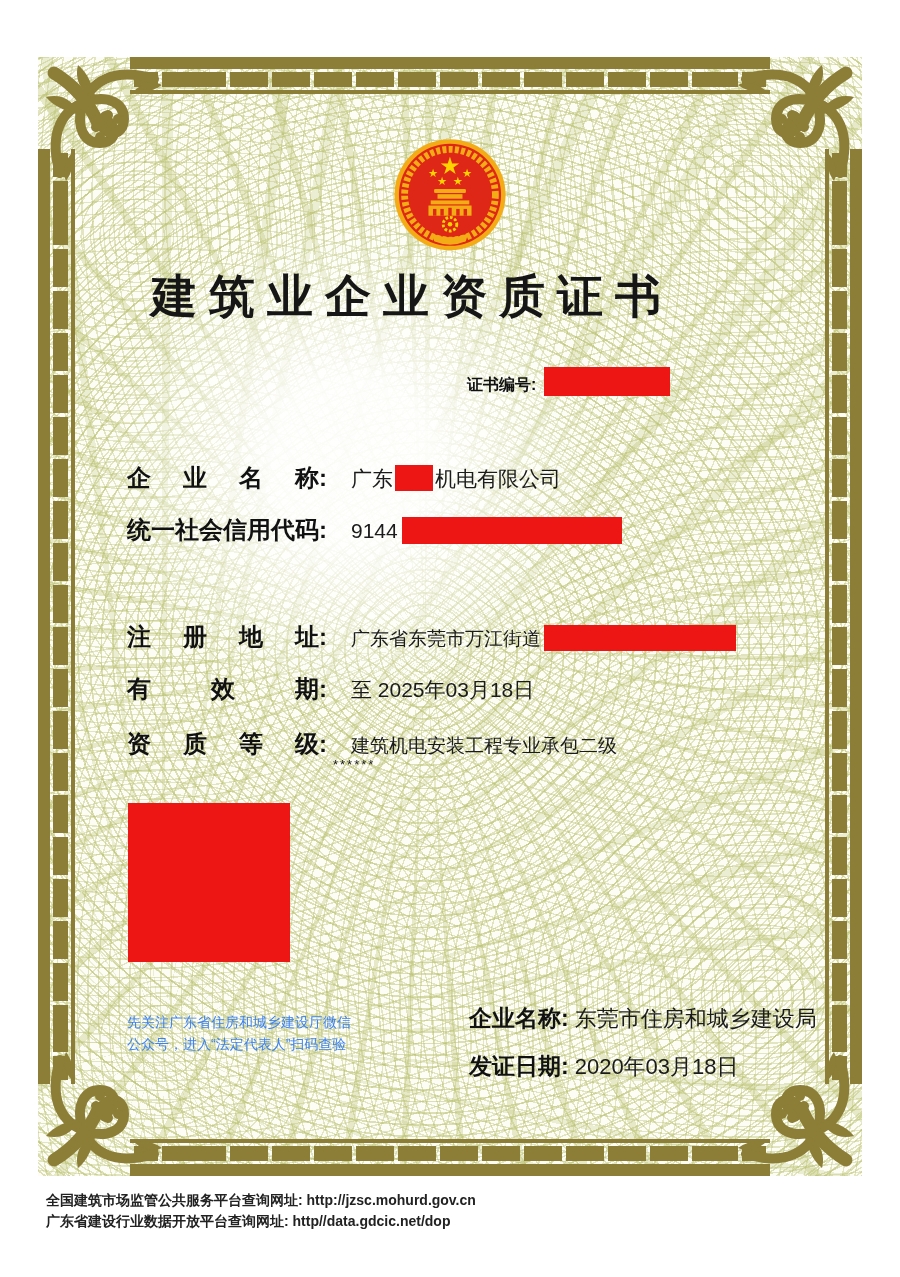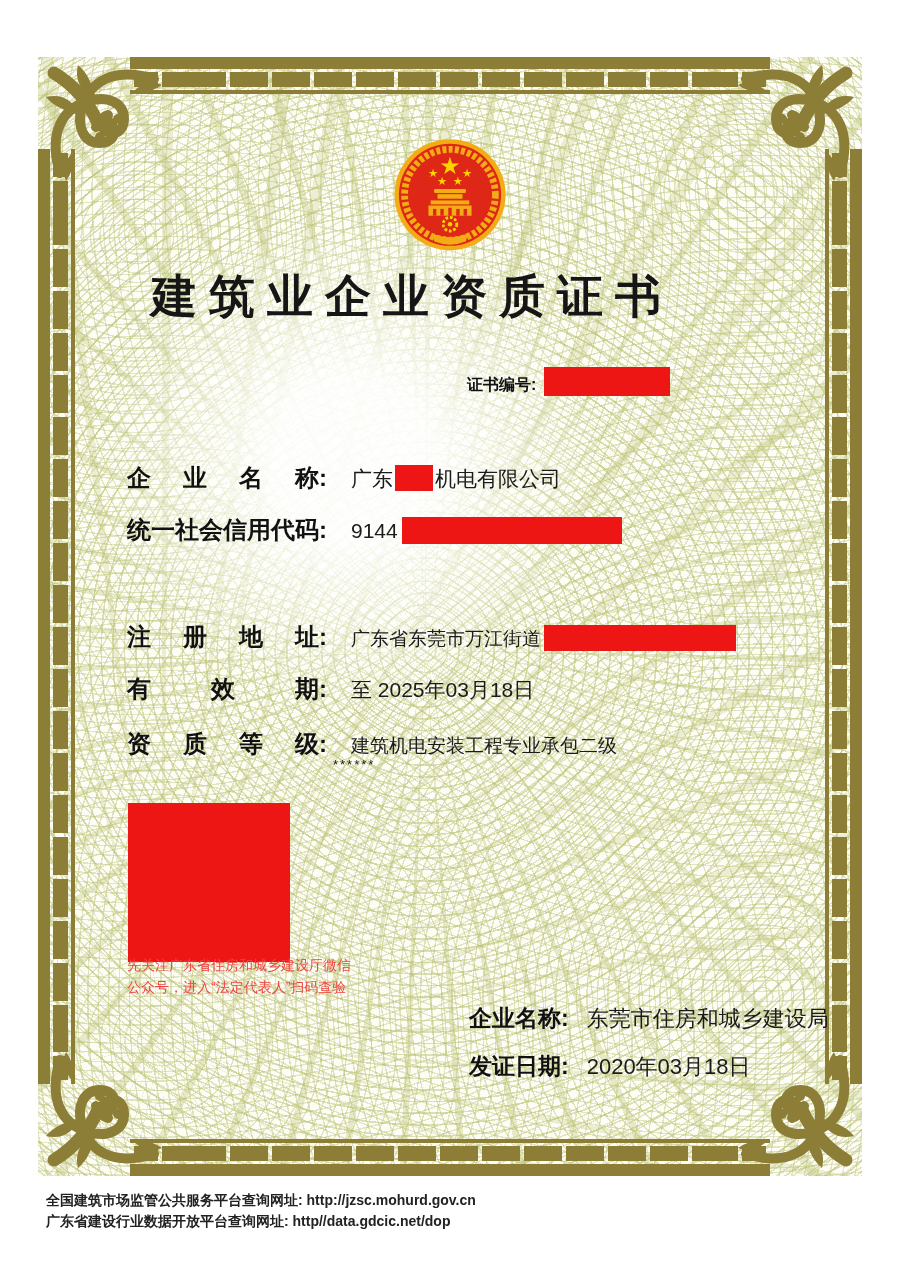--- a/index.html
+++ b/index.html
@@ -76,27 +76,27 @@
   .f-value.small { font-size:19px; }
   .r1 { top:462px; } .r2 { top:514px; } .r3 { top:567px; } .r4 { top:621px; }
   .r5 { top:673px; } .r6 { top:728px; }
   .r1 .redact { width:38px; height:26px; vertical-align:-5px; margin:0 2px; }
   .r2 .redact { width:220px; height:27px; vertical-align:-6px; margin-left:4px; }
   .r3 .redact { width:70px; height:28px; vertical-align:-6px; }
   .r4 .redact { width:192px; height:26px; vertical-align:-6px; margin-left:3px; }
   .f-note { position:absolute; left:206px; top:29px; font-size:13px; letter-spacing:2px; color:#1b1b1b; }
 
   .qr-block { position:absolute; left:128px; top:803px; width:162px; height:159px; background:#ee1515; }
-  .qr-caption { position:absolute; left:127px; top:954px; font-size:14px; line-height:22px; color:#ef4444; }
+  .qr-caption { position:absolute; left:127px; top:1011px; font-size:14px; line-height:22px; color:#3b82f6; }
 
   .issue-row { position:absolute; left:469px; white-space:nowrap; }
   .issue-row.authority { top:1003px; }
   .issue-row.date { top:1051px; }
   .i-label { font-size:23px; font-weight:bold; color:#111; }
-  .i-value { font-size:22px; font-weight:500; color:#1b1b1b; margin-left:18px; }
+  .i-value { font-size:22px; font-weight:500; color:#1b1b1b; margin-left:6px; }
 
   .footer { position:absolute; left:46px; top:1190px; font-size:14px; line-height:21px; font-weight:700; color:#222; }
 </style>
 </head>
 <body>
 
 <div class="page">
 
   <div class="guilloche"></div>
 

